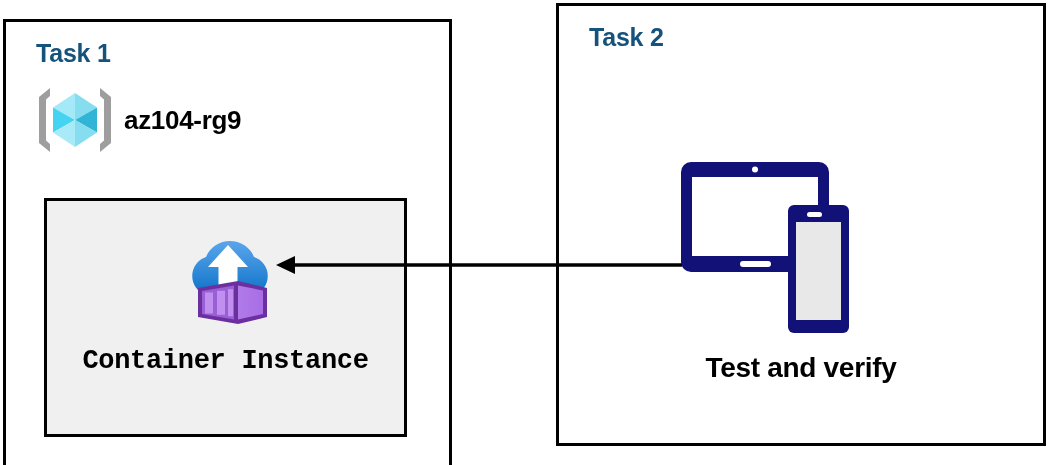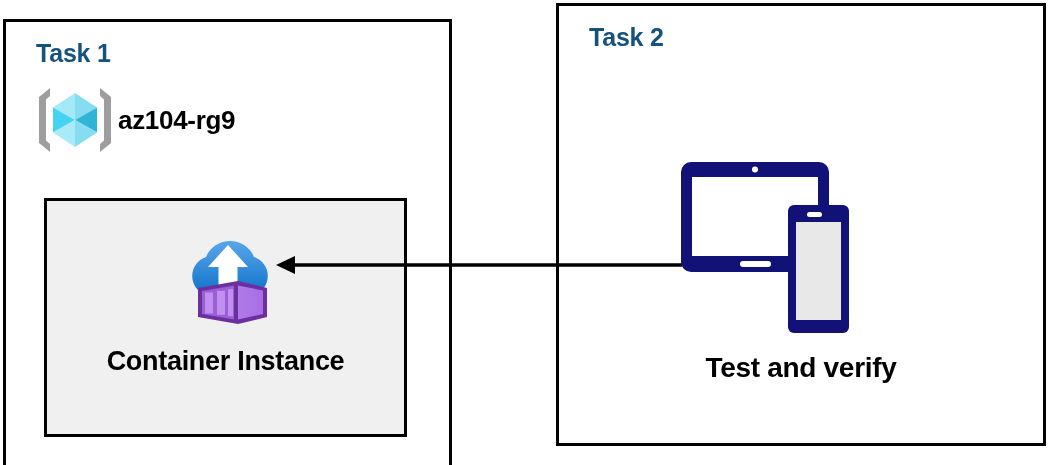--- a/index.html
+++ b/index.html
@@ -52,21 +52,21 @@
     white-space: nowrap;
   }
 
   
   #rg-row {
     position: absolute;
     left: 30px;
     top: 62px;
     display: flex;
     align-items: center;
-    gap: 4px;
+    gap: 10px;
   }
   #rg-icon {
     width: 78px;
     height: 72px;
     display: block;
   }
   #rg-label {
     font-size: 26px;
     font-weight: bold;
     color: #000000;
@@ -77,20 +77,21 @@
   
   #resource-box {
     position: absolute;
     left: 38px;
     top: 176px;
     width: 363px;
     height: 239px;
     background: #f0f0f0;
     border: 3px solid #000000;
     box-sizing: border-box;
+    font-family: Liberation Mono, monospace;
   }
   #aci-icon {
     position: absolute;
     left: 129px;
     top: 22px;
     width: 104px;
     height: 104px;
     display: block;
   }
   #resource-label {

